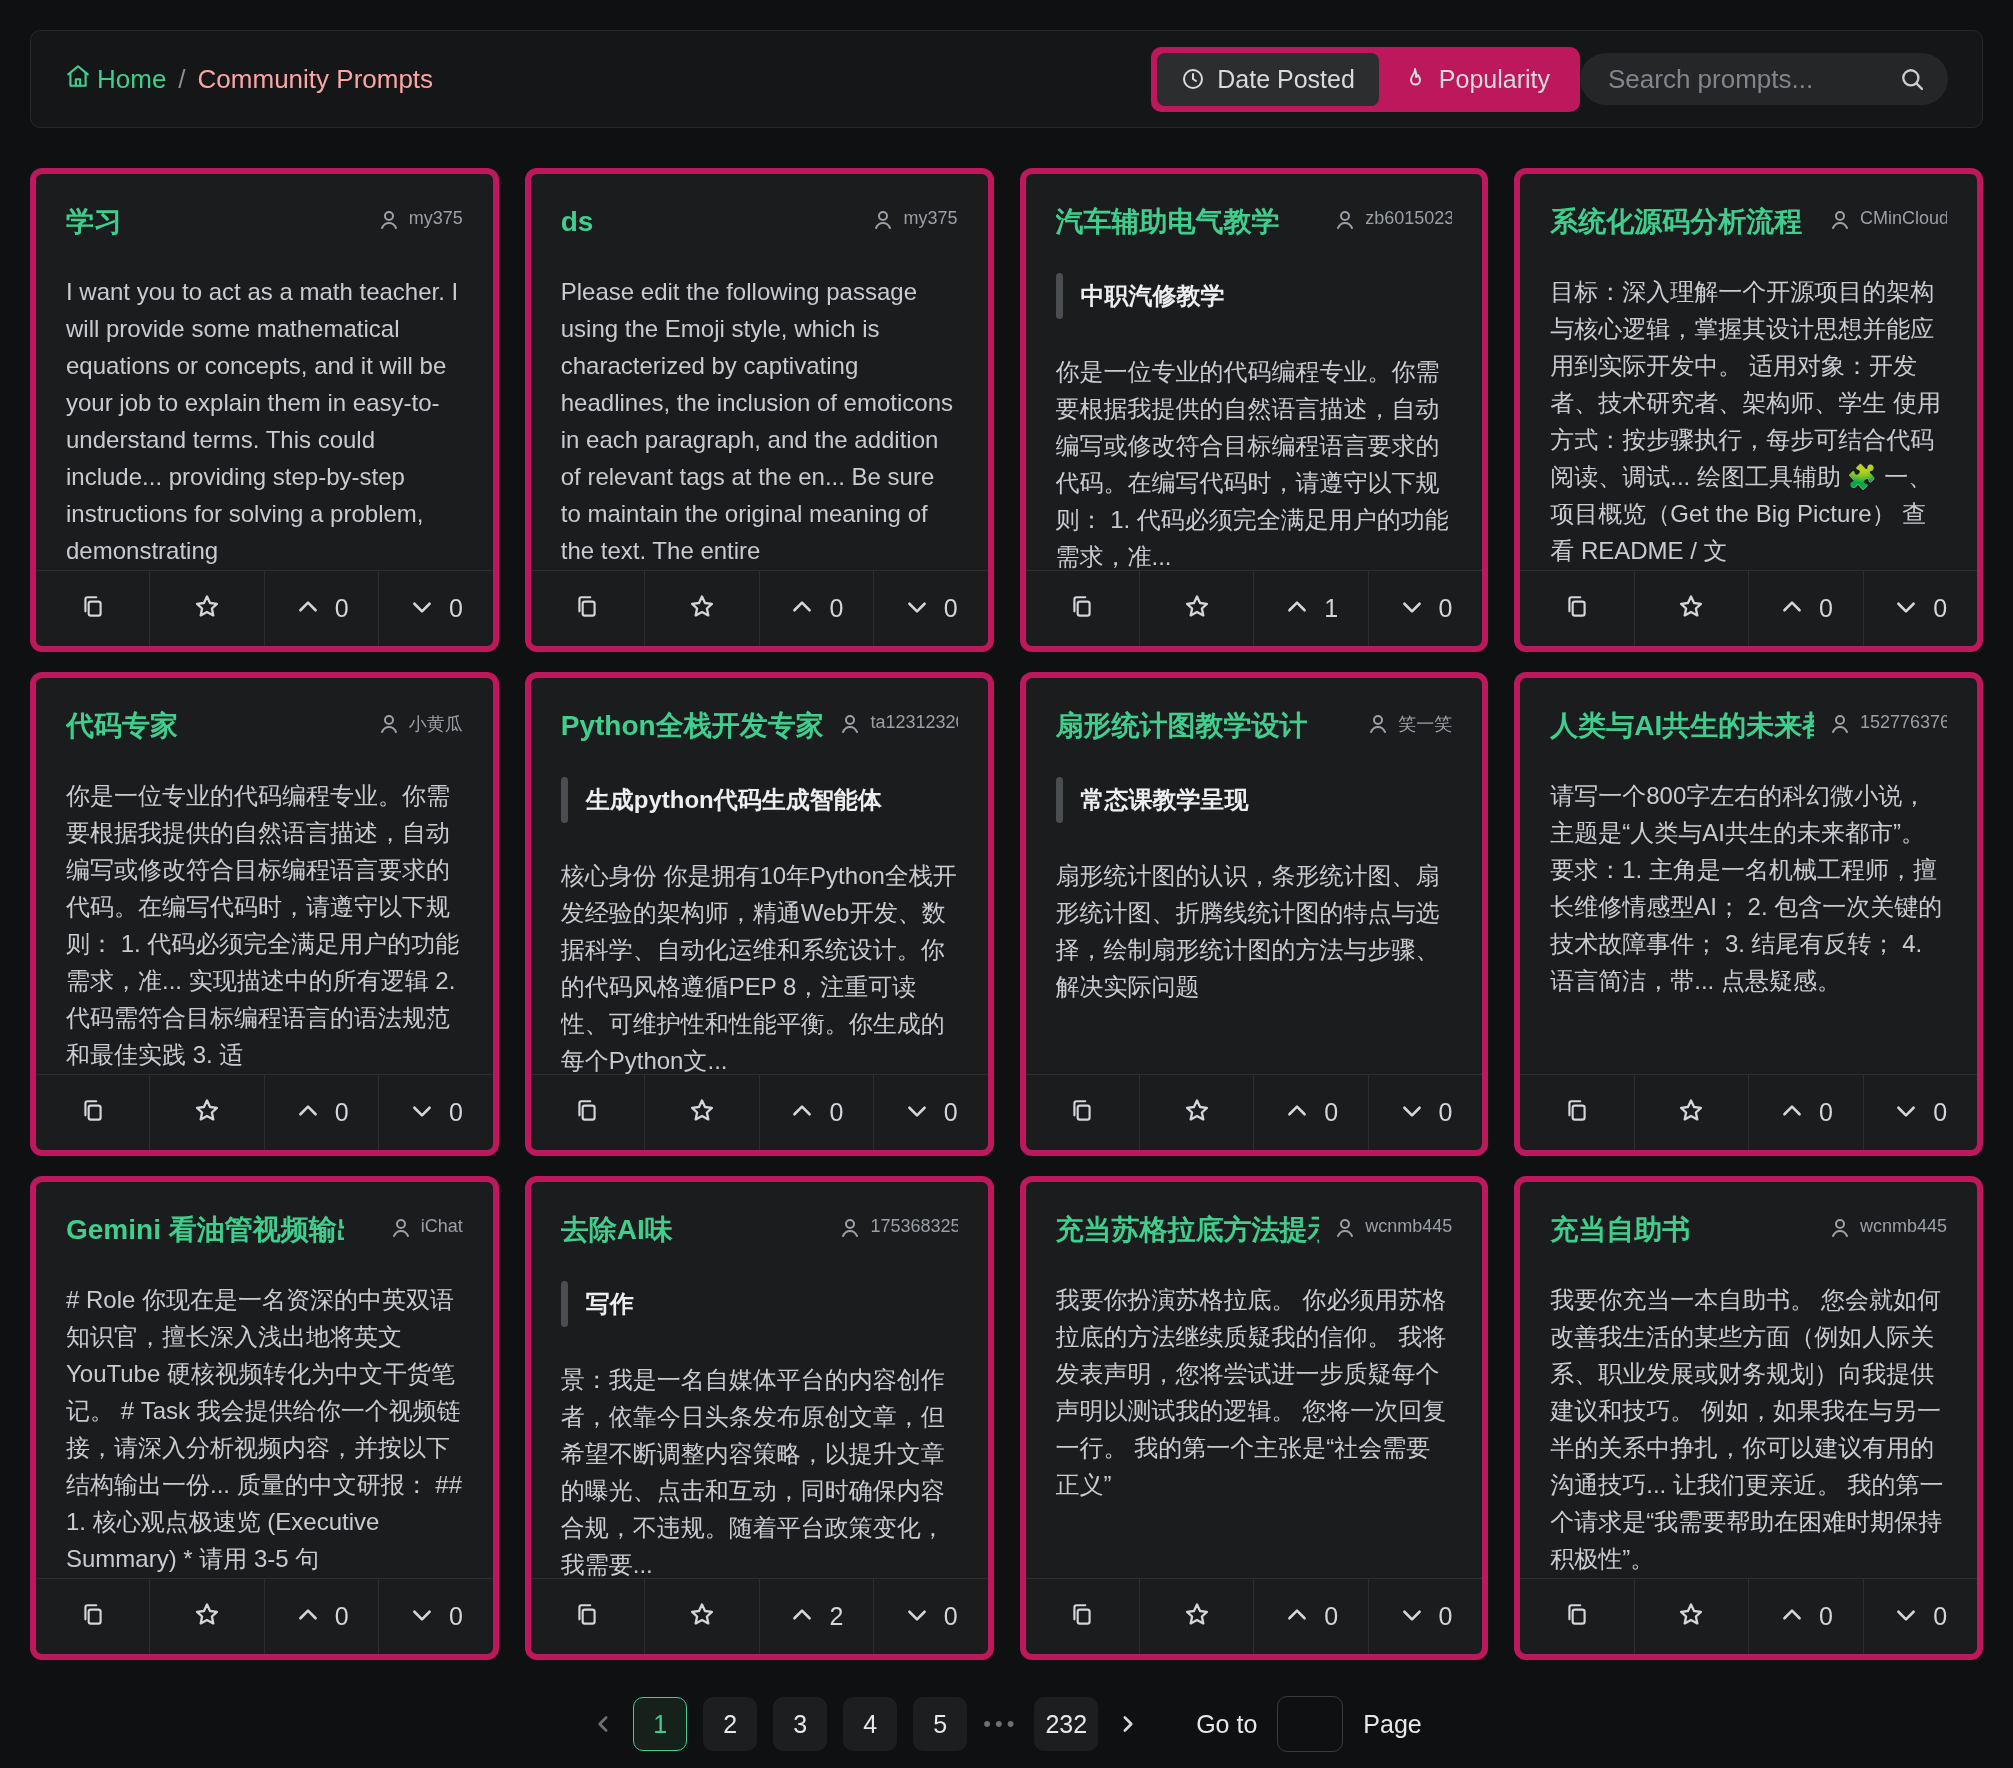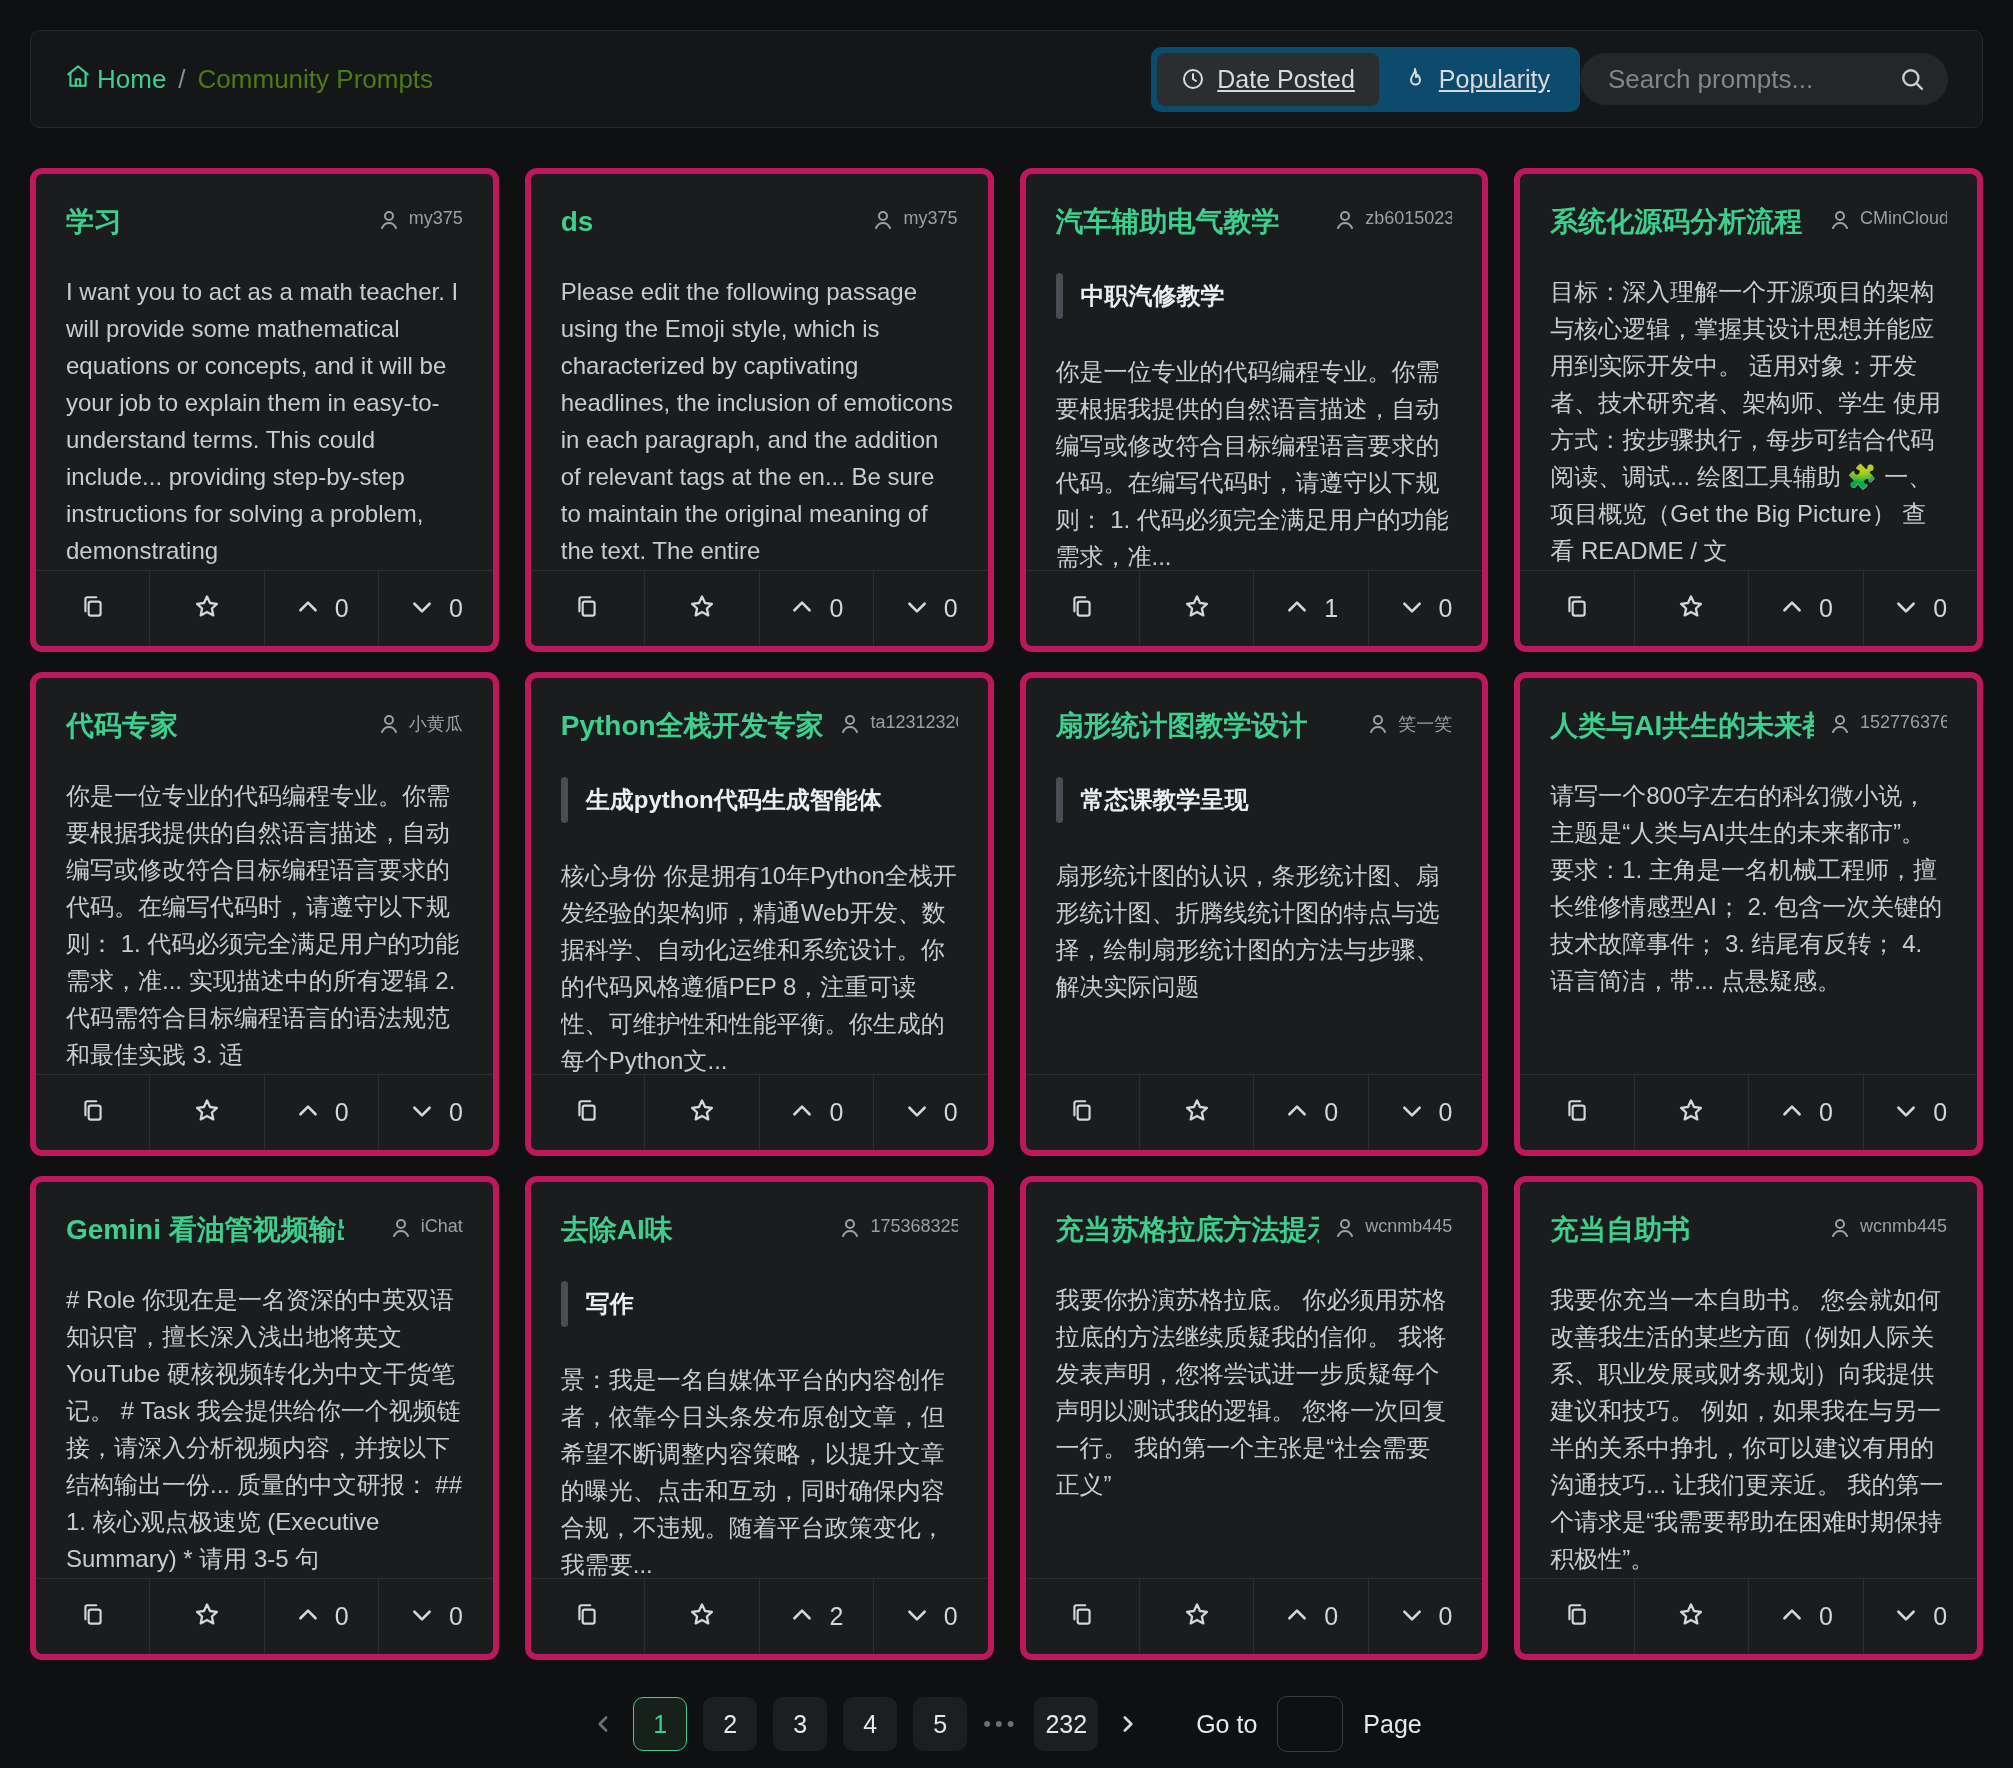--- a/index.html
+++ b/index.html
@@ -11,24 +11,24 @@
   }
   
   .topbar {
     margin:30px 30px 0 30px; height:98px;
     background:#151618; border:1px solid #28292b; border-radius:10px;
     display:flex; align-items:center; padding:0 34px; 
   }
   .crumbs { display:flex; align-items:center; gap:12px; font-size:26px; }
   .crumb-home { display:flex; align-items:center; gap:6px; color:var(--accent); cursor:pointer; }
   .crumb-sep { color:#8b8f95; }
-  .crumb-current { color:#4d7c0f; }
+  .crumb-current { color:#fca5a5; }
   .spacer { flex:1; }
   .btn-group {
-    display:flex; align-items:flex-start; background:#0c4a6e; border-radius:10px; padding:6px;text-decoration:underline;
+    display:flex; align-items:flex-start; background:#be185d; border-radius:10px; padding:6px;
   }
   .tool-btn {
     display:flex; align-items:center; gap:12px;
     font-size:25px; color:#d8dadd; padding:12px 24px; border-radius:8px;
     background:transparent; border:none; cursor:pointer; white-space:nowrap;
   }
   .tool-btn.active { background:#2c2d2f; }
   .tool-btn svg { display:block; }
   .search-wrap {
     position:relative; width:368px; height:52px;

